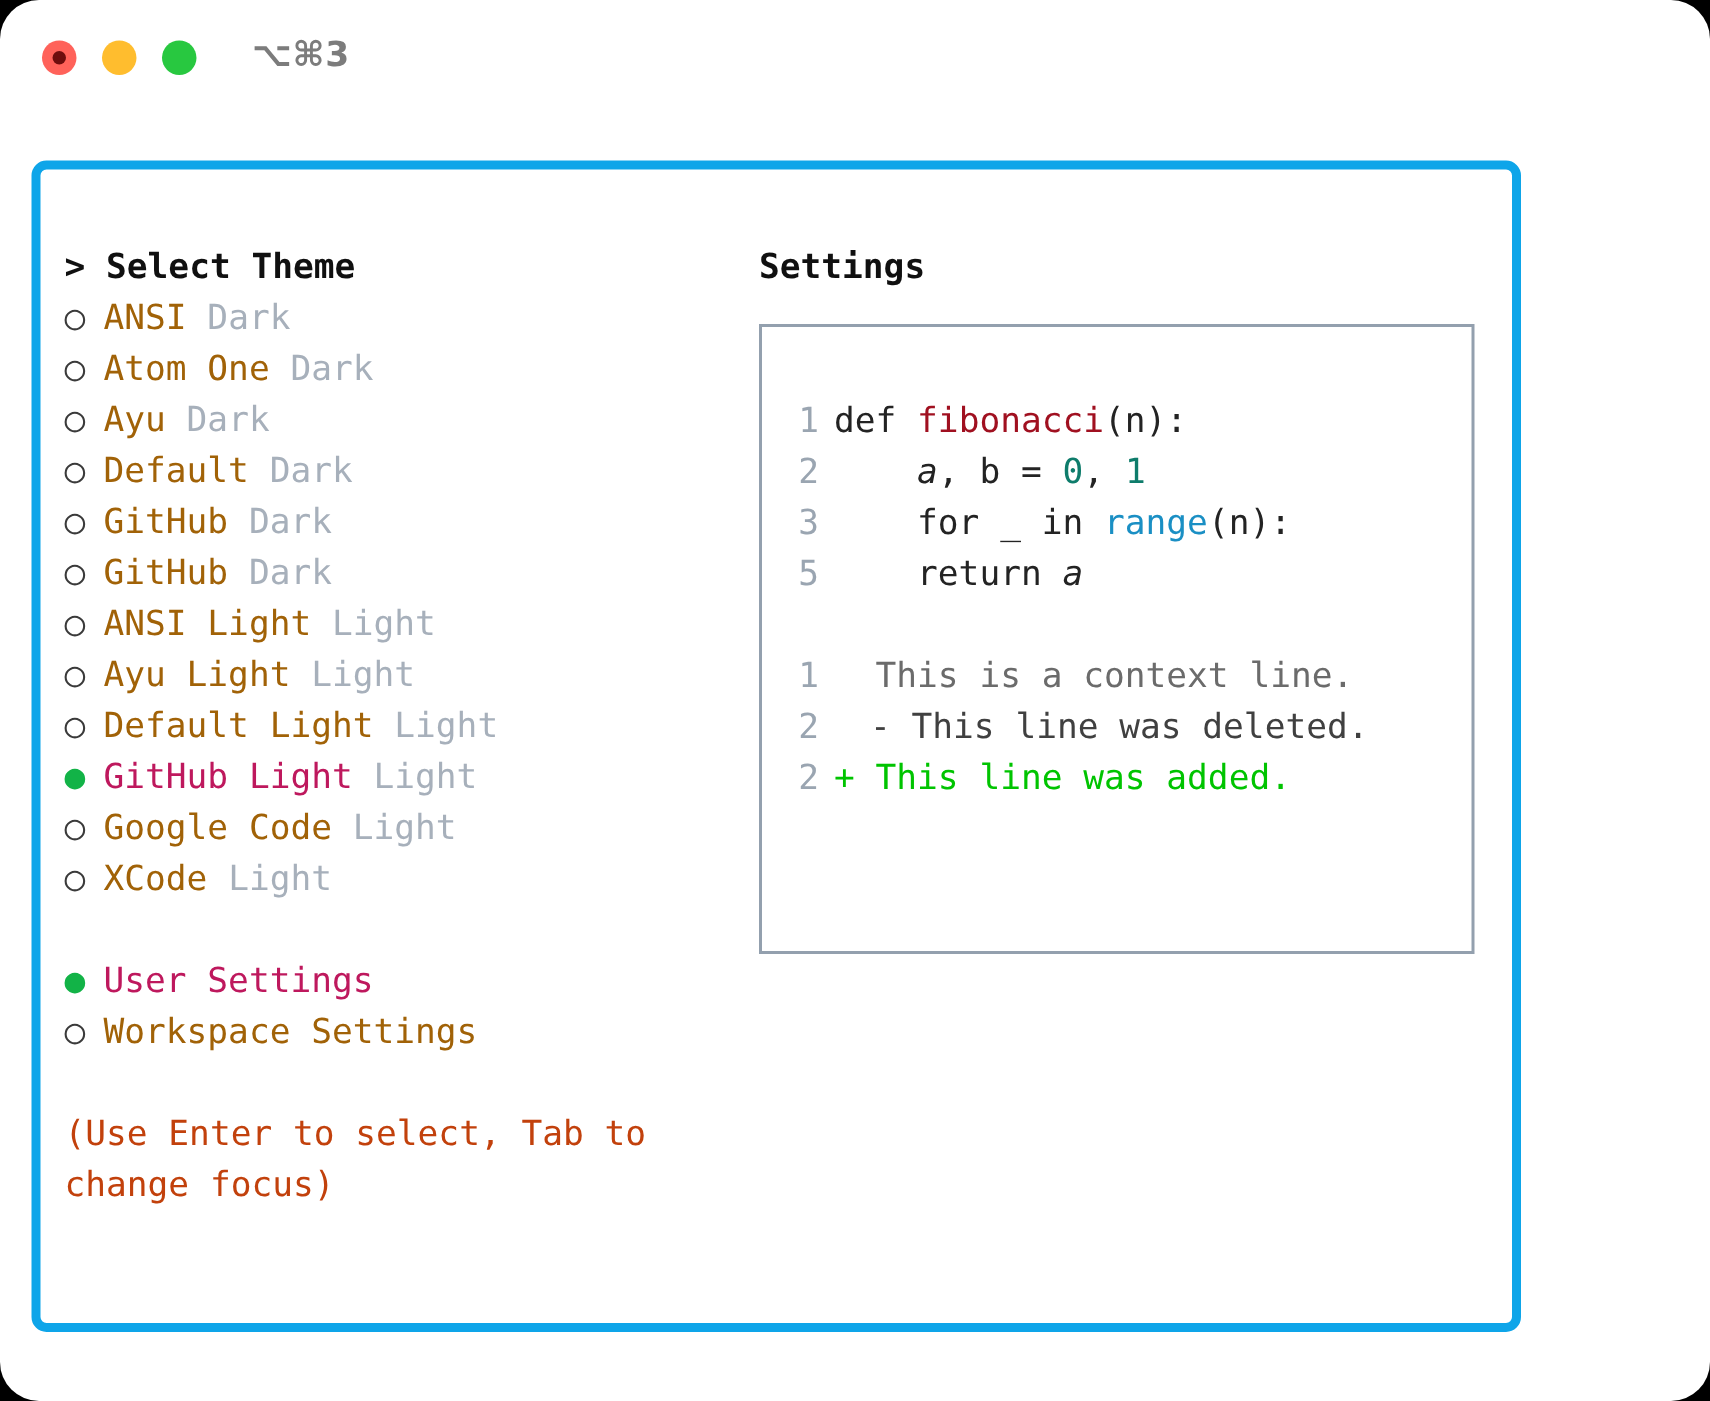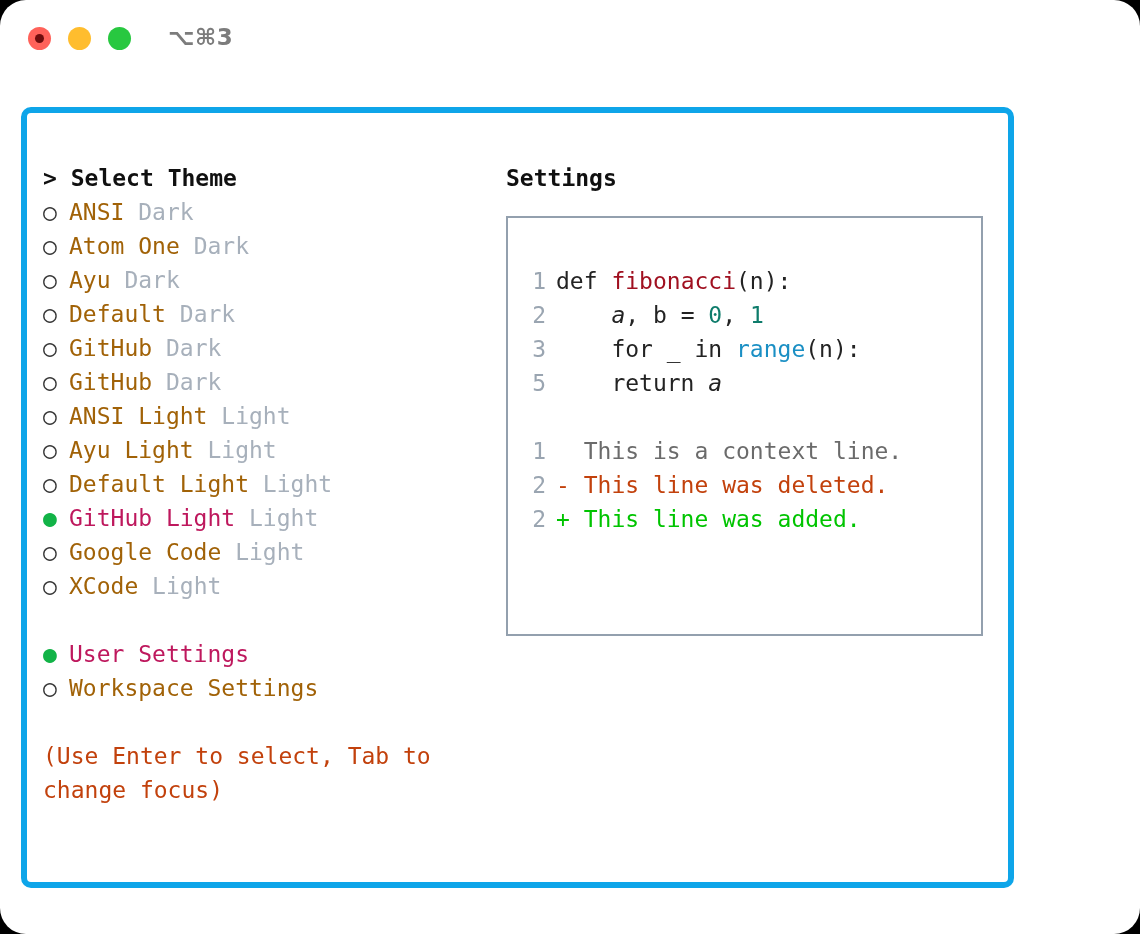--- a/index.html
+++ b/index.html
@@ -170,21 +170,21 @@
   }
 
   .tok-plain  { color: #232323; }
   .tok-func   { color: #a01020; }
   .tok-num    { color: #0e7c6b; }
   .tok-builtin{ color: #1a8fc4; }
   .tok-var    { color: #232323; font-style: italic; }
 
   .diff-gap { height: 34px; }
   .diff-context { color: #6b6b6b; }
-  .diff-del     { color: #c2410c; }
+  .diff-del     { color: #404040; margin-left: 24px; }
   .diff-add     { color: #00c400; text-align: center; }
 </style>
 </head>
 <body>
 
 <div class="window">
 
   <div class="titlebar">
     <div class="dot dot-close"></div>
     <div class="dot-close-inner"></div>

